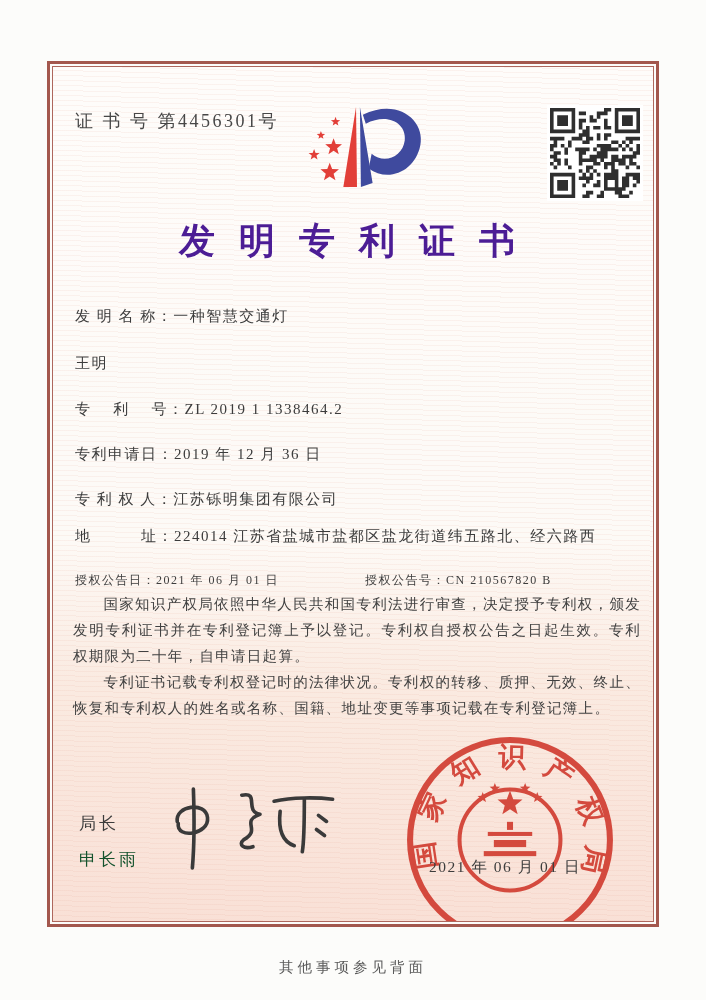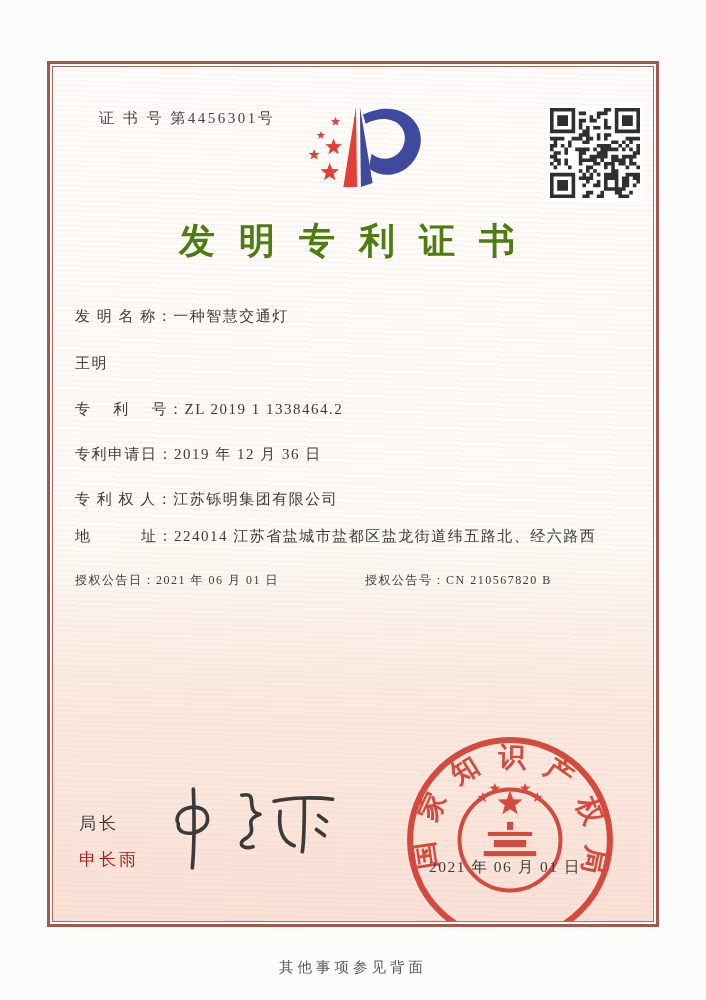--- a/index.html
+++ b/index.html
@@ -17,42 +17,42 @@
     position:absolute;inset:2px;border:1px solid #ae675d;
     background-color:#fbf4ec;overflow:hidden;
   }
   .frame-inner::before{
     content:"";position:absolute;inset:0;pointer-events:none;
     background:
       repeating-linear-gradient(1.5deg, rgba(226,150,130,0.10) 0 1px, rgba(0,0,0,0) 1px 5px),
       linear-gradient(180deg, rgba(255,255,255,0.75) 0%, rgba(255,255,255,0.55) 55%,
         rgba(248,213,200,0.30) 72%, rgba(247,205,193,0.50) 100%);
   }
-  .cert-no{position:absolute;left:22px;top:42px;font-size:15px;letter-spacing:2.5px;color:#474747;margin-left:24px;}
+  .cert-no{position:absolute;left:22px;top:42px;font-size:18px;letter-spacing:2.5px;color:#474747;}
   .logo{position:absolute;left:226px;top:26px;width:156px;height:110px;}
   .qr{position:absolute;left:494px;top:38px;width:90px;height:90px;background:#fff;padding:3px;}
   .title{
     position:absolute;left:0;top:150px;width:100%;text-align:center;
     font-size:36px;font-weight:700;letter-spacing:24px;padding-left:12px;
-    box-sizing:border-box;color:#4d7c0f;
+    box-sizing:border-box;color:#4c1d95;
   }
   .field-row{position:absolute;left:22px;display:flex;font-size:15px;letter-spacing:1.5px;line-height:27px;}
   .f-label{white-space:pre;flex:none;}
   .f-value{white-space:pre-wrap;}
   .row-addr .f-value{width:432px;}
   .grant-row{position:absolute;left:22px;top:500px;display:flex;font-size:12px;letter-spacing:1.5px;line-height:27px;}
   .grant-left{width:290px;flex:none;white-space:pre;}
   .grant-right{white-space:pre;}
   .paras{position:absolute;left:20px;top:524px;width:568px;}
   .paras p{
     margin:0;font-size:14.5px;line-height:26px;letter-spacing:1.3px;
     text-indent:2.1em;text-align:justify;color:#414141;
   }
   .signer-title{position:absolute;left:26px;top:745px;font-size:17px;letter-spacing:3px;color:#3c3c3c;}
-  .signer-name{position:absolute;left:26px;top:781px;font-size:17px;letter-spacing:3px;color:#b91c1c;}
+  .signer-name{position:absolute;left:26px;top:781px;font-size:17px;letter-spacing:3px;color:#14532d;}
   .signature{position:absolute;left:96px;top:712px;width:232px;height:96px;}
   .seal{position:absolute;left:350px;top:666px;width:214px;height:214px;opacity:0.9;}
   .seal-date{position:absolute;left:376px;top:790px;font-size:15.5px;letter-spacing:1.5px;color:#3d3d3d;}
   .page-num{
     position:absolute;left:0;top:832px;width:100%;text-align:center;
     font-size:15px;letter-spacing:3px;color:#555;margin-top:41px;
   }
   .footer-note{
     position:absolute;left:0;top:946px;width:100%;text-align:center;
     font-size:14.5px;letter-spacing:4px;color:#5a5a5a;margin-top:12px;
@@ -106,20 +106,24 @@
       <div class="field-row row-addr" style="top:456px">
         <span class="f-label">地　　　址：</span>
         <span class="f-value">224014 江苏省盐城市盐都区盐龙街道纬五路北、经六路西</span>
       </div>
 
       <div class="grant-row">
         <span class="grant-left"><span>授权公告日：</span><span>2021 年 06 月 01 日</span></span>
         <span class="grant-right"><span>授权公告号：</span><span>CN 210567820 B</span></span>
       </div>
 
+      <div class="paras">
+        <p>国家知识产权局依照中华人民共和国专利法进行审查，决定授予专利权，颁发发明专利证书并在专利登记簿上予以登记。专利权自授权公告之日起生效。专利权期限为二十年，自申请日起算。</p>
+        <p>专利证书记载专利权登记时的法律状况。专利权的转移、质押、无效、终止、恢复和专利权人的姓名或名称、国籍、地址变更等事项记载在专利登记簿上。</p>
+      </div>
 
       <div class="signer-title">局长</div>
       <div class="signer-name">申长雨</div>
 
       <svg class="signature" viewBox="0 0 230 95">
         <g fill="none" stroke="#3a3a3a" stroke-width="3.6" stroke-linecap="round" stroke-linejoin="round">
           <path d="M28,42 C26,26 56,22 58,38 C60,55 27,60 29,44"></path>
           <path d="M44,10 C45,38 45,65 43,88"></path>
           <path d="M92,16 C110,12 94,32 110,35 C90,42 112,50 94,60 C88,65 94,70 103,67"></path>
           <path d="M124,22 C142,18 166,18 182,20"></path>

